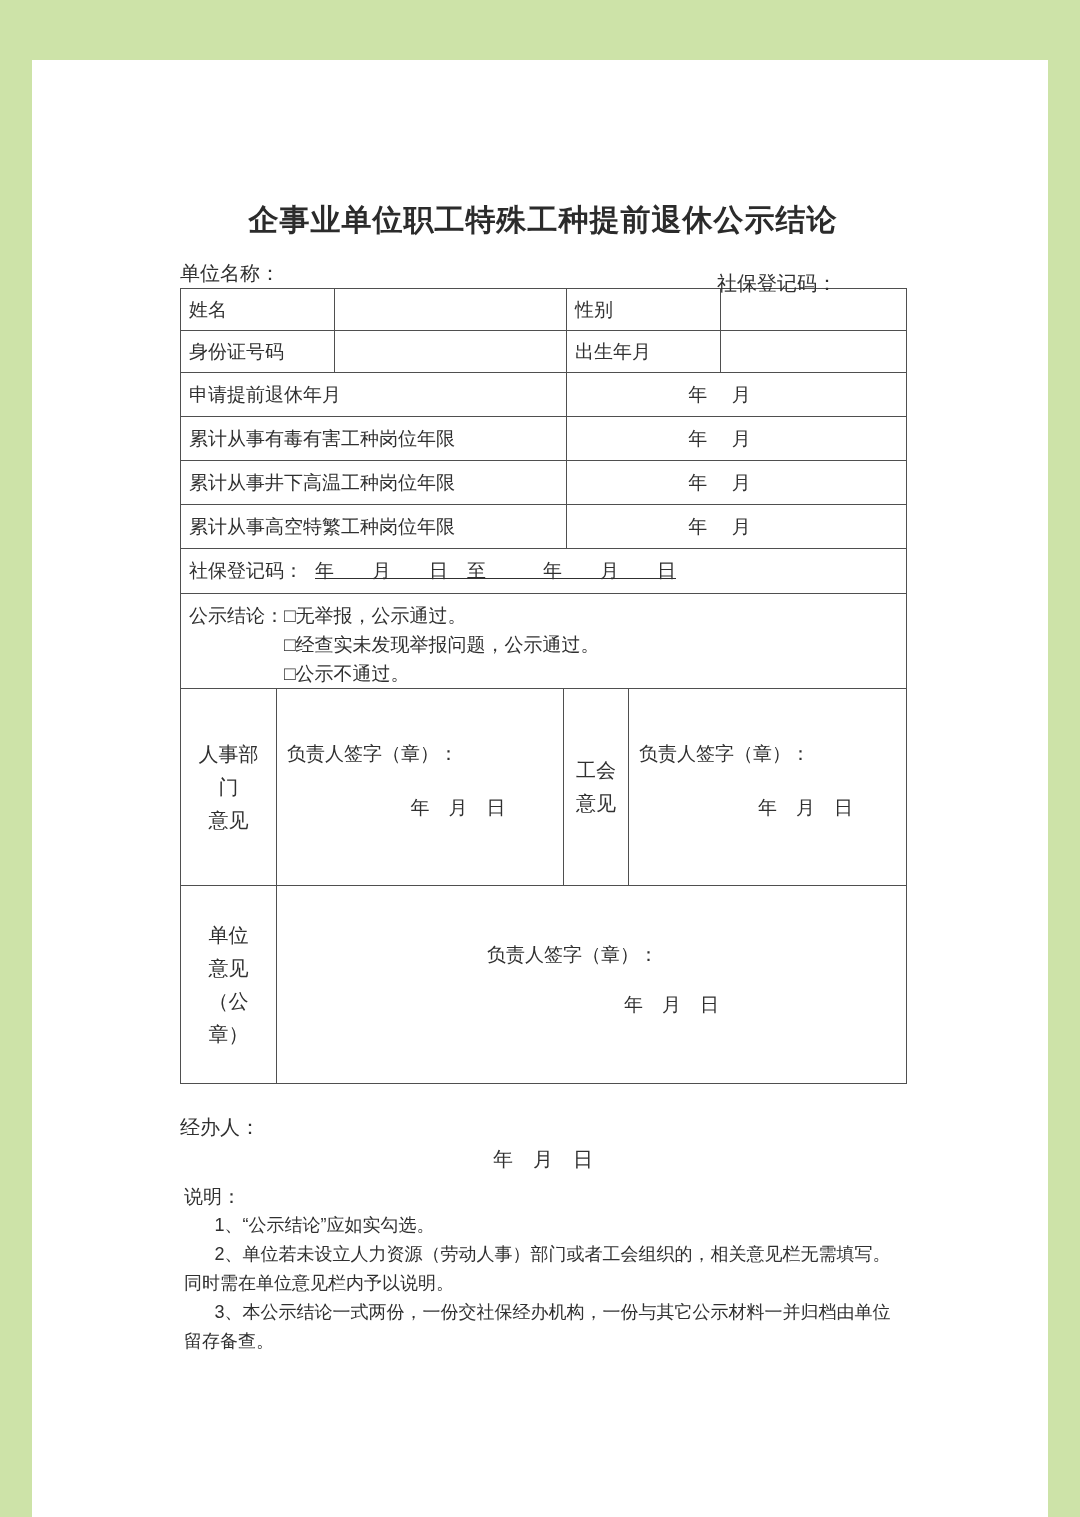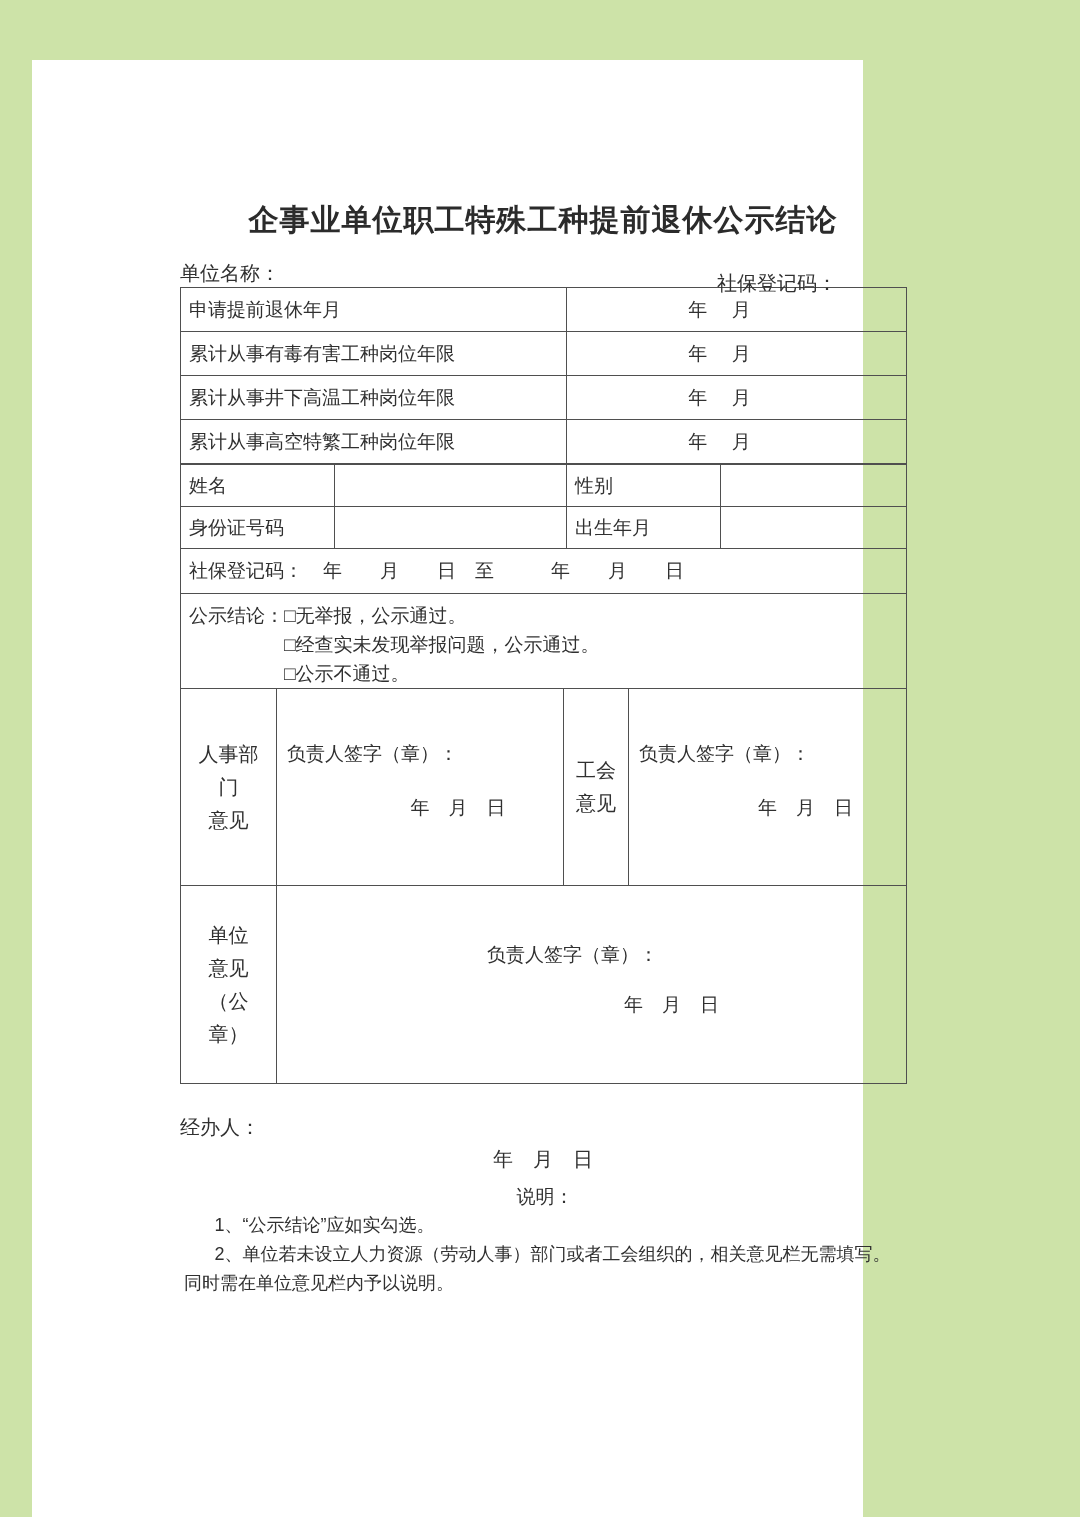--- a/index.html
+++ b/index.html
@@ -3,21 +3,21 @@
 <meta charset="utf-8">
 <style>
   html,body{margin:0;padding:0;}
   body{
     width:1080px;height:1517px;position:relative;
     background:#cde3a8;
     font-family:"Liberation Sans","DejaVu Sans",sans-serif;
     color:#303030;
   }
   .page{
-    position:absolute;left:32px;top:60px;width:831px;bottom:0;
+    position:absolute;left:32px;top:60px;width:1016px;bottom:0;
     background:#ffffff;
   }
   .content{margin-left:148px;width:726px;}
   .title{
     margin:0;padding-top:140px;
     text-align:center;font-size:30px;font-weight:700;line-height:40px;
     letter-spacing:1px;color:#2b2b2b;
   }
   .labels-row{position:relative;margin-top:18px;height:30px;font-size:20px;line-height:30px;}
   .labels-row .right-label{position:absolute;left:537px;top:10px;}
@@ -31,21 +31,21 @@
   .tblA td{height:41px;}
   .tblB td{height:43px;}
   .tblC td{height:44px;}
   .tblD td{height:89px;vertical-align:top;}
   .tblE td{height:196px;}
   .tblF td{height:197px;}
 
   .ym-cell{text-align:center;}
   .ym-cell span{display:inline-block;transform:translateX(-17px);}
 
-  .time-cell .time-val{margin-left:20px;}
+  .time-cell .time-val{margin-left:12px;text-decoration:underline;}
 
   .concl{display:flex;padding-top:7px;}
   .concl-lbl{flex:0 0 auto;line-height:29px;}
   .opts{flex:1;}
   .opt{line-height:29px;white-space:nowrap;}
   .cbx{display:inline-block;}
 
   .vlabel-cell{text-align:center;padding:0 2px;}
   .vlabel-cell div{line-height:33px;font-size:20px;}
 
@@ -53,80 +53,80 @@
   .sign-line{line-height:26px;margin-bottom:28px;padding-left:2px;}
   .date-line{line-height:26px;text-align:center;padding-bottom:12px;}
   .d-hr,.d-union{transform:translateX(38px);}
   .tblF .sign-line{text-align:center;transform:translateX(-20px);margin-bottom:24px;}
   .d-unit{transform:translateX(80px);padding-bottom:10px;}
 
   .handler{margin-top:30px;text-align:left;font-size:20px;line-height:27px;}
   .handler-date{margin-top:5px;text-align:center;font-size:20px;line-height:27px;}
 
   .notes{margin-top:10px;padding-left:4px;font-size:18px;}
-  .notes-title{font-size:19px;line-height:28px;text-align:center;}
+  .notes-title{font-size:19px;line-height:28px;}
   .note{margin:0;text-indent:1.7em;line-height:29px;}
 </style>
 </head>
 <body>
 
 <div class="page">
   <div class="content">
 
     <h1 class="title">企事业单位职工特殊工种提前退休公示结论</h1>
 
     <div class="labels-row">
       <span>单位名称：</span>
       <span class="right-label">社保登记码：</span>
     </div>
 
-    <table class="tbl tblB">
-      <colgroup>
-          <col style="width:386px">
-          <col style="width:340px">
-        </colgroup>
-      <tbody>
-          <tr>
-        <td><span>申请提前退休年月</span></td>
-        <td class="ym-cell"><span>年　 月</span></td>
-      </tr>
-      <tr>
-        <td><span>累计从事有毒有害工种岗位年限</span></td>
-        <td class="ym-cell"><span>年　 月</span></td>
-      </tr>
-      <tr>
-        <td><span>累计从事井下高温工种岗位年限</span></td>
-        <td class="ym-cell"><span>年　 月</span></td>
-      </tr>
-      <tr>
-        <td><span>累计从事高空特繁工种岗位年限</span></td>
-        <td class="ym-cell"><span>年　 月</span></td>
-      </tr>
-    </tbody>
-      </table>
-
     <table class="tbl tblA">
       <colgroup>
           <col style="width:154px">
           <col style="width:232px">
           <col style="width:154px">
           <col style="width:186px">
         </colgroup>
       <tbody>
           <tr>
         <td><span>姓名</span></td>
         <td></td>
         <td><span>性别</span></td>
         <td></td>
       </tr>
       <tr>
         <td><span>身份证号码</span></td>
         <td></td>
         <td><span>出生年月</span></td>
         <td></td>
+      </tr>
+    </tbody>
+      </table>
+
+    <table class="tbl tblB">
+      <colgroup>
+          <col style="width:386px">
+          <col style="width:340px">
+        </colgroup>
+      <tbody>
+          <tr>
+        <td><span>申请提前退休年月</span></td>
+        <td class="ym-cell"><span>年　 月</span></td>
+      </tr>
+      <tr>
+        <td><span>累计从事有毒有害工种岗位年限</span></td>
+        <td class="ym-cell"><span>年　 月</span></td>
+      </tr>
+      <tr>
+        <td><span>累计从事井下高温工种岗位年限</span></td>
+        <td class="ym-cell"><span>年　 月</span></td>
+      </tr>
+      <tr>
+        <td><span>累计从事高空特繁工种岗位年限</span></td>
+        <td class="ym-cell"><span>年　 月</span></td>
       </tr>
     </tbody>
       </table>
 
     <table class="tbl tblC">
       <colgroup>
           <col style="width:726px">
         </colgroup>
       <tbody>
           <tr>
@@ -206,16 +206,17 @@
     </tbody>
       </table>
 
     <div class="handler">经办人：</div>
     <div class="handler-date">年　月　日</div>
 
     <div class="notes">
       <div class="notes-title">说明：</div>
       <p class="note">1、“公示结论”应如实勾选。</p>
       <p class="note">2、单位若未设立人力资源（劳动人事）部门或者工会组织的，相关意见栏无需填写。同时需在单位意见栏内予以说明。</p>
+      <p class="note">3、本公示结论一式两份，一份交社保经办机构，一份与其它公示材料一并归档由单位留存备查。</p>
     </div>
 
   </div>
 </div>
 
 </body></html>

